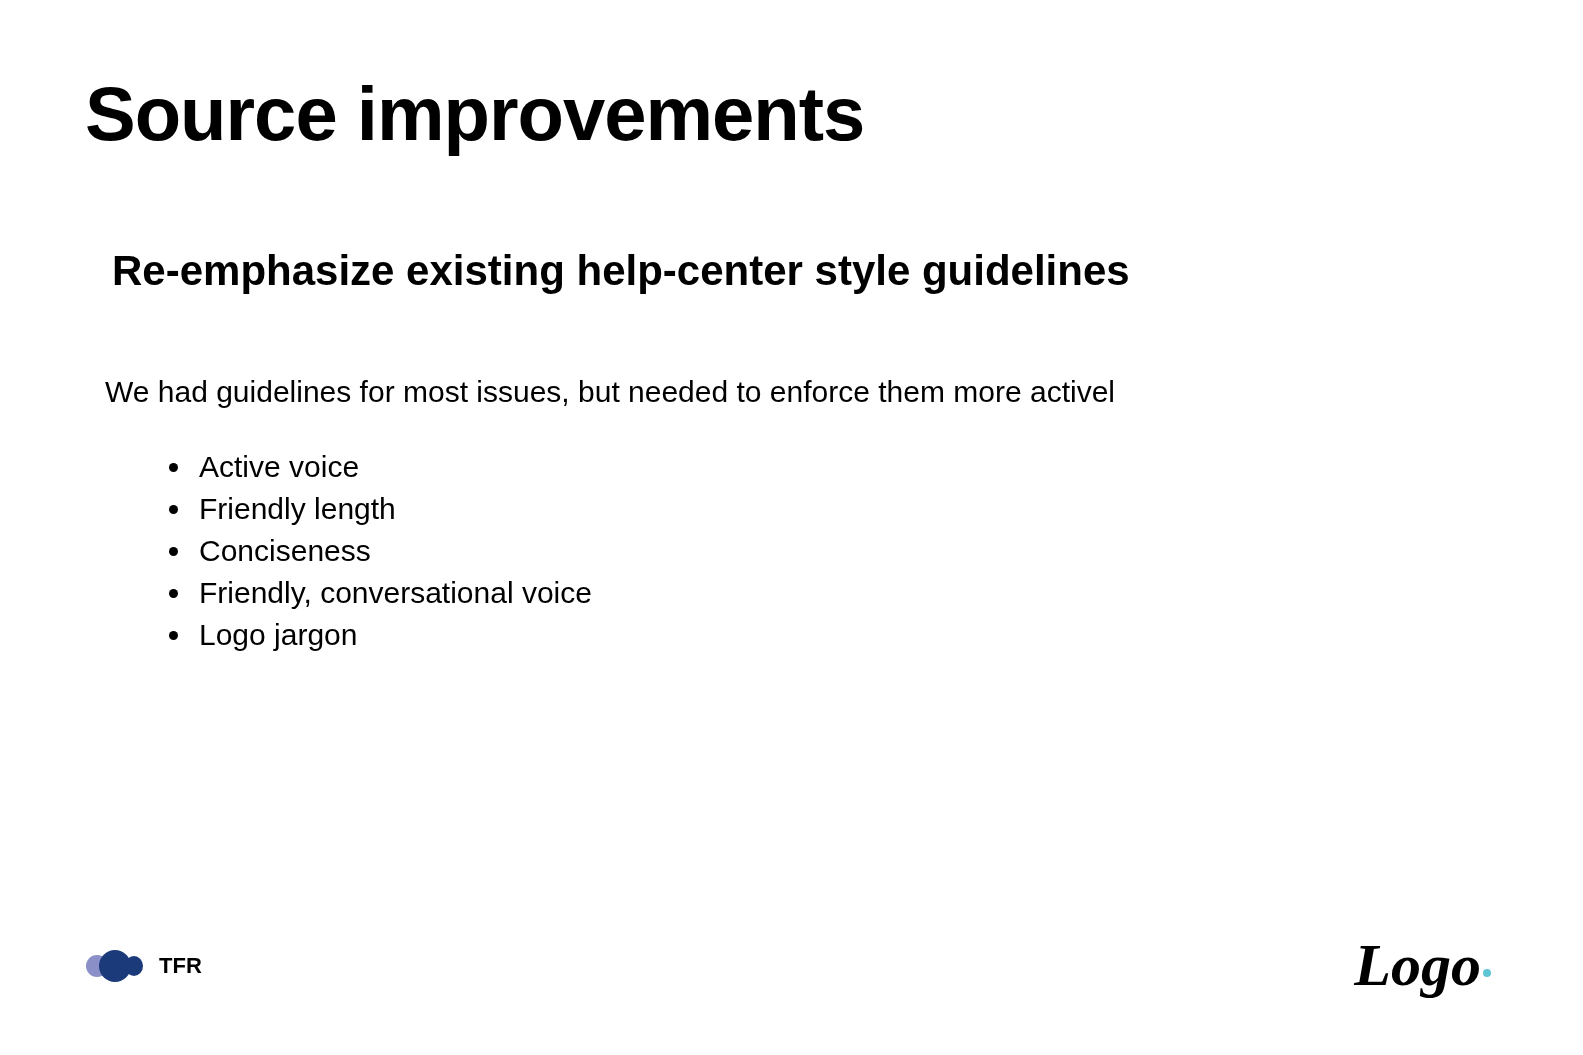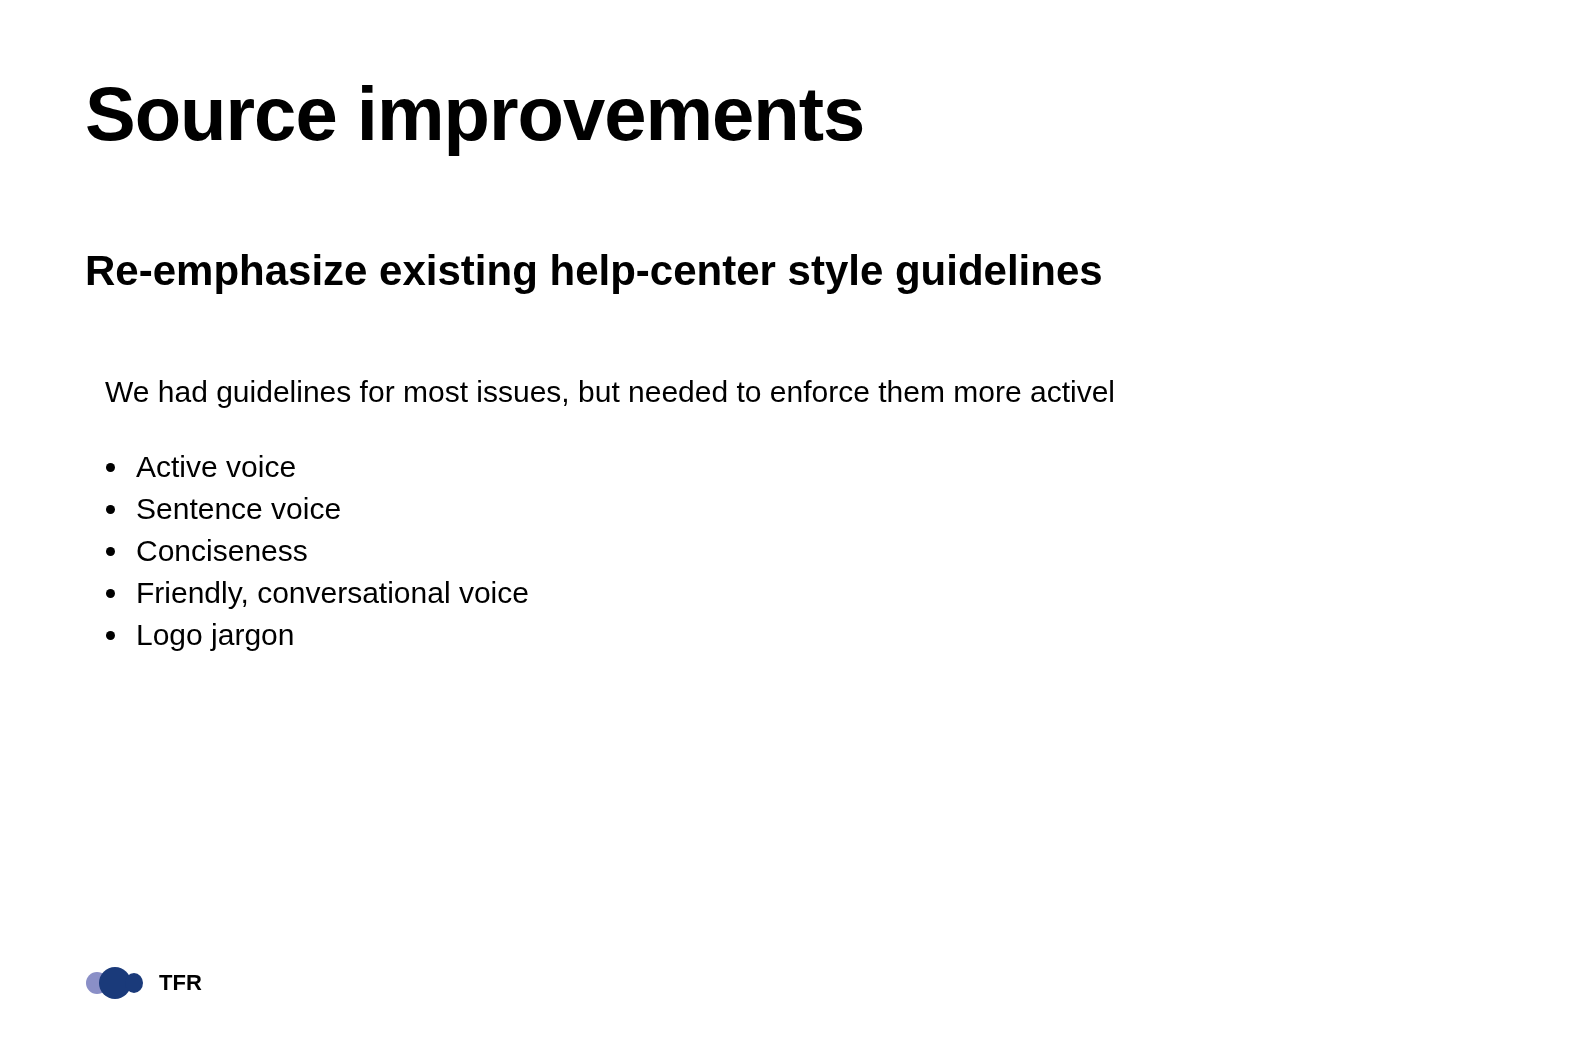--- a/index.html
+++ b/index.html
@@ -24,29 +24,30 @@
     .title {
       font-size: 76px;
       font-weight: bold;
       margin-bottom: 90px;
       letter-spacing: -1px;
     }
     .subtitle {
       font-size: 42px;
       font-weight: bold;
       margin-bottom: 80px;
+      margin-left: 27px;
     }
     .intro {
       font-size: 30px;
       margin-left: 20px;
       margin-bottom: 41px;
     }
     .bullets {
       list-style: disc;
-      margin-left: 46px;
+      margin-left: 109px;
       font-size: 30px;
     }
     .bullets li {
       margin-bottom: 8px;
       padding-left: 5px;
     }
     .footer {
       position: absolute;
       bottom: 55px;
       left: 85px;
@@ -94,31 +95,36 @@
   </style>
 </head>
 <body>
 
 <div class="slide">
   <h1 class="title">Source improvements</h1>
   <h2 class="subtitle">Re-emphasize existing help-center style guidelines</h2>
   <p class="intro">We had guidelines for most issues, but needed to enforce them more activel</p>
   <ul class="bullets">
     <li>Active voice</li>
-    <li>Sentence voice</li>
+    <li>Friendly length</li>
     <li>Conciseness</li>
     <li>Friendly, conversational voice</li>
     <li>Logo jargon</li>
   </ul>
 
   <div class="footer">
     <div class="footer-left">
       <div class="tfr-icon">
         <svg width="62" height="34" viewBox="0 0 62 34">
           <circle cx="12" cy="17" r="11" fill="#8a8fc7"></circle>
           <circle cx="30" cy="17" r="16" fill="#1a3a7a"></circle>
           <ellipse cx="49" cy="17" rx="9" ry="10" fill="#1a3a7a"></ellipse>
         </svg>
       </div>
       <span class="tfr-text">TFR</span>
     </div>
+    <div class="footer-right">
+      <span class="logo-script">
+        <span>Logo</span><span class="logo-dot"></span>
+      </span>
+    </div>
   </div>
 </div>
 
 </body></html>

